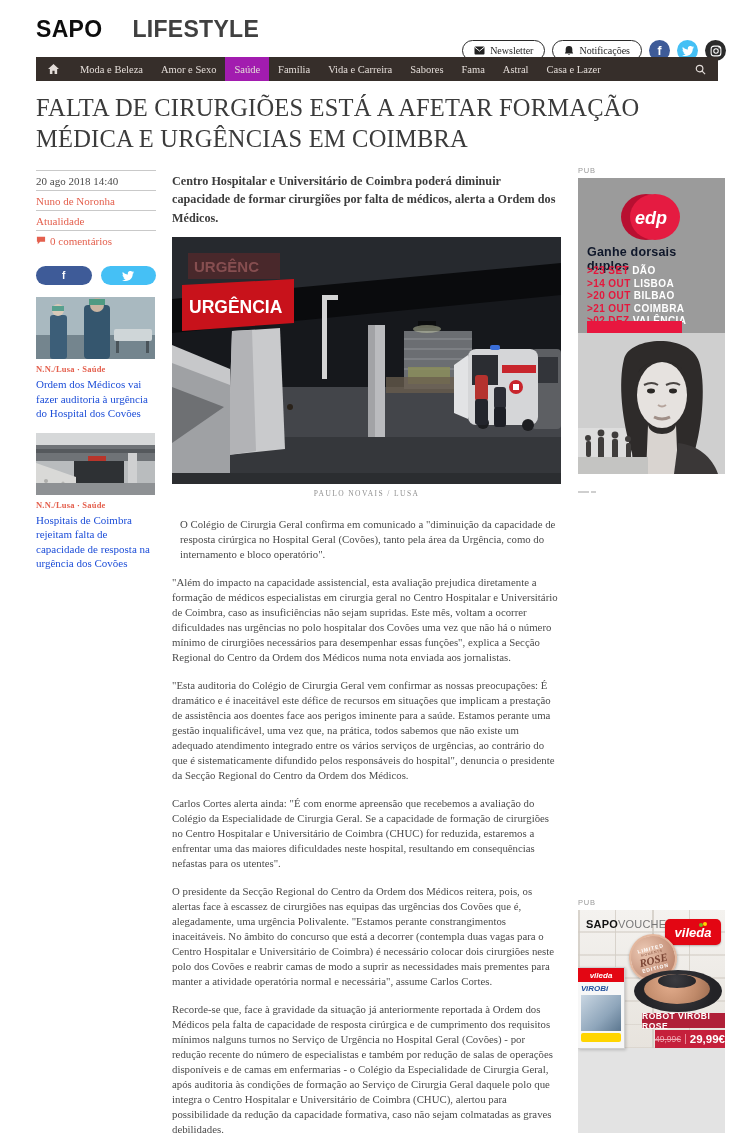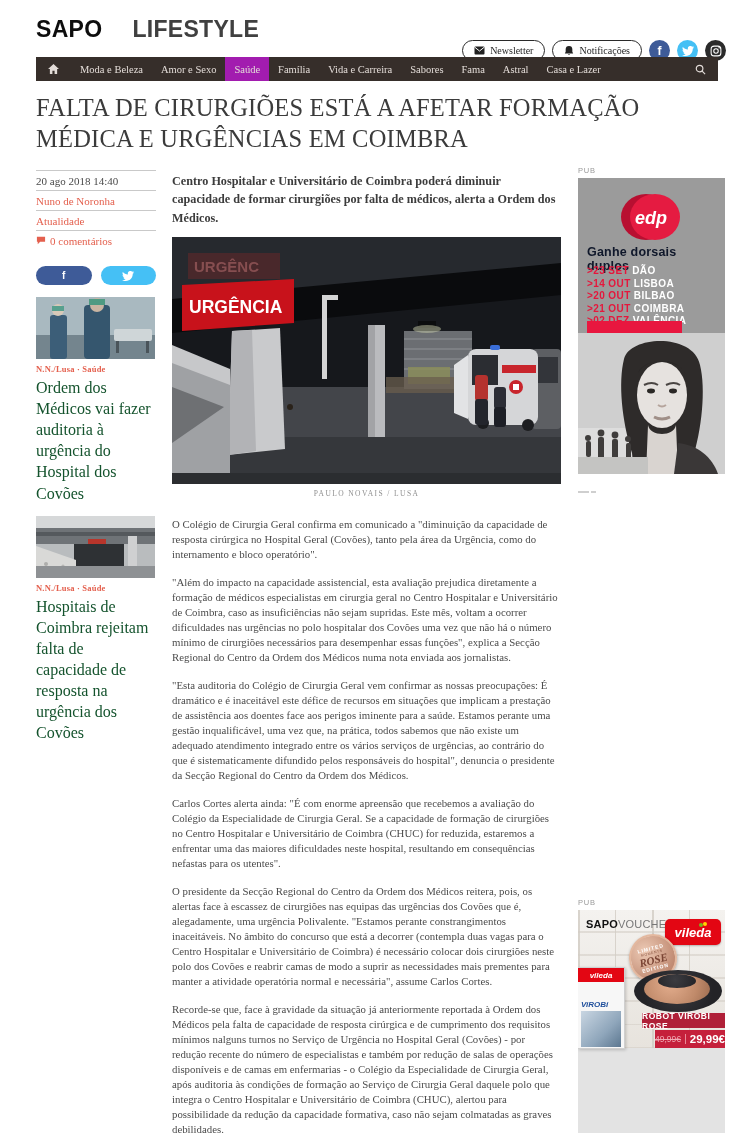--- a/index.html
+++ b/index.html
@@ -36,29 +36,29 @@
   .meta-row:last-of-type{border-bottom:1px solid #c9c9c9;}
   .meta-link{color:#e4604e;cursor:pointer;}
   .comments{display:flex;align-items:center;gap:4px;color:#e4604e;cursor:pointer;}
   .share-row{display:flex;gap:9px;margin:16px 0 4px;}
   .share-pill{width:58px;height:19px;border-radius:10px;display:flex;align-items:center;
               justify-content:center;color:#fff;cursor:pointer;font-family:"Liberation Sans",sans-serif;
               font-size:10px;font-weight:bold;}
   .related-card{margin-top:12px;cursor:pointer;}
   .thumb{width:119px;height:62px;display:block;}
   .rel-source{font-size:8.5px;font-weight:bold;color:#e4604e;margin-top:5px;letter-spacing:.2px;}
-  .rel-title{font-size:16px;color:#14532d;line-height:1.32;margin-top:3px;}
+  .rel-title{font-size:11px;color:#1d4ed8;line-height:1.32;margin-top:3px;}
   
   .main{position:absolute;left:172px;top:172px;width:389px;}
   .lead{font-size:12.2px;font-weight:bold;color:#3c3c3c;line-height:1.5;}
   .photo{margin-top:10px;width:389px;height:247px;position:relative;background:#15171b;}
   .photo svg{display:block;}
   .credit{margin-top:5px;text-align:center;font-size:7.5px;color:#8f8f8f;letter-spacing:1.4px;}
   .body p{font-size:10.8px;line-height:15px;color:#4b4b4b;margin:13px 0 0;}
-  .body p:first-child{margin-top:19px;}
+  .body p:first-child{margin-top:19px;margin-left:8px;}
   
   .rightcol{position:absolute;left:578px;top:166px;width:147px;font-family:"Liberation Sans",sans-serif;}
   .pub{font-size:7.5px;color:#9a9a9a;letter-spacing:.8px;margin-bottom:3px;}
   .edp-ad{position:relative;width:147px;height:296px;background:#9b9b9b;overflow:hidden;cursor:pointer;}
   .edp-logo{position:absolute;top:14px;left:41px;}
   .edp-title{position:absolute;top:67px;left:9px;right:4px;font-size:12.5px;font-weight:bold;
              color:#0f172a;letter-spacing:.2px;}
   .edp-events{position:absolute;top:87px;left:9px;font-size:10px;font-weight:bold;letter-spacing:.4px;}
   .edp-events div{line-height:12.5px;}
   .edp-date{color:#e5173c;}
@@ -89,21 +89,21 @@
       align-items:center;justify-content:center;color:#fff;box-shadow:0 1px 3px rgba(0,0,0,.3);}
   .badge .t1{font-size:5px;font-weight:bold;letter-spacing:1px;}
   .badge .t2{font-size:3.5px;letter-spacing:.6px;color:#8d5743;}
   .badge .t3{font-family:"Liberation Serif",serif;font-style:italic;font-weight:bold;
              font-size:11px;color:#7a4434;line-height:10px;}
   .badge .t4{font-size:5px;font-weight:bold;letter-spacing:1px;}
   .product-box{position:absolute;top:57px;left:0;width:46px;height:80px;background:#f7f7f7;
       border:1px solid #cfcfcf;border-left:none;box-shadow:1px 1px 3px rgba(0,0,0,.2);overflow:hidden;}
   .pb-top{height:14px;background:#e30613;color:#fff;font-weight:bold;font-style:italic;
       font-size:8px;display:flex;align-items:center;justify-content:center;}
-  .pb-name{color:#1f4f9c;font-weight:bold;font-style:italic;font-size:8px;padding:2px 3px 0;margin-top:16px;}
+  .pb-name{color:#1f4f9c;font-weight:bold;font-style:italic;font-size:8px;padding:2px 3px 0;}
   .pb-img{margin:2px 3px;height:36px;background:linear-gradient(135deg,#c9d6e2,#8fa6bb 60%,#5c7790);}
   .pb-sticker{margin:0 3px;height:9px;background:#ffd500;border-radius:2px;}
   .robot-mat{position:absolute;top:60px;left:56px;width:88px;height:42px;border-radius:50%;
       background:radial-gradient(circle at 50% 45%,#3a3a3f,#232327 70%);}
   .robot-body{position:absolute;top:64px;left:66px;width:66px;height:30px;border-radius:50%;
       background:radial-gradient(circle at 40% 30%,#e4ae8e,#c08a6a 60%,#9a6a4e);}
   .robot-cap{position:absolute;top:64px;left:80px;width:38px;height:14px;border-radius:50%;
       background:radial-gradient(circle at 45% 40%,#3c3c41,#222226);}
   .vbanner{position:absolute;top:103px;left:64px;right:0;height:15px;background:#b02038;color:#fff;
       font-size:8.5px;font-weight:bold;letter-spacing:.5px;display:flex;align-items:center;

